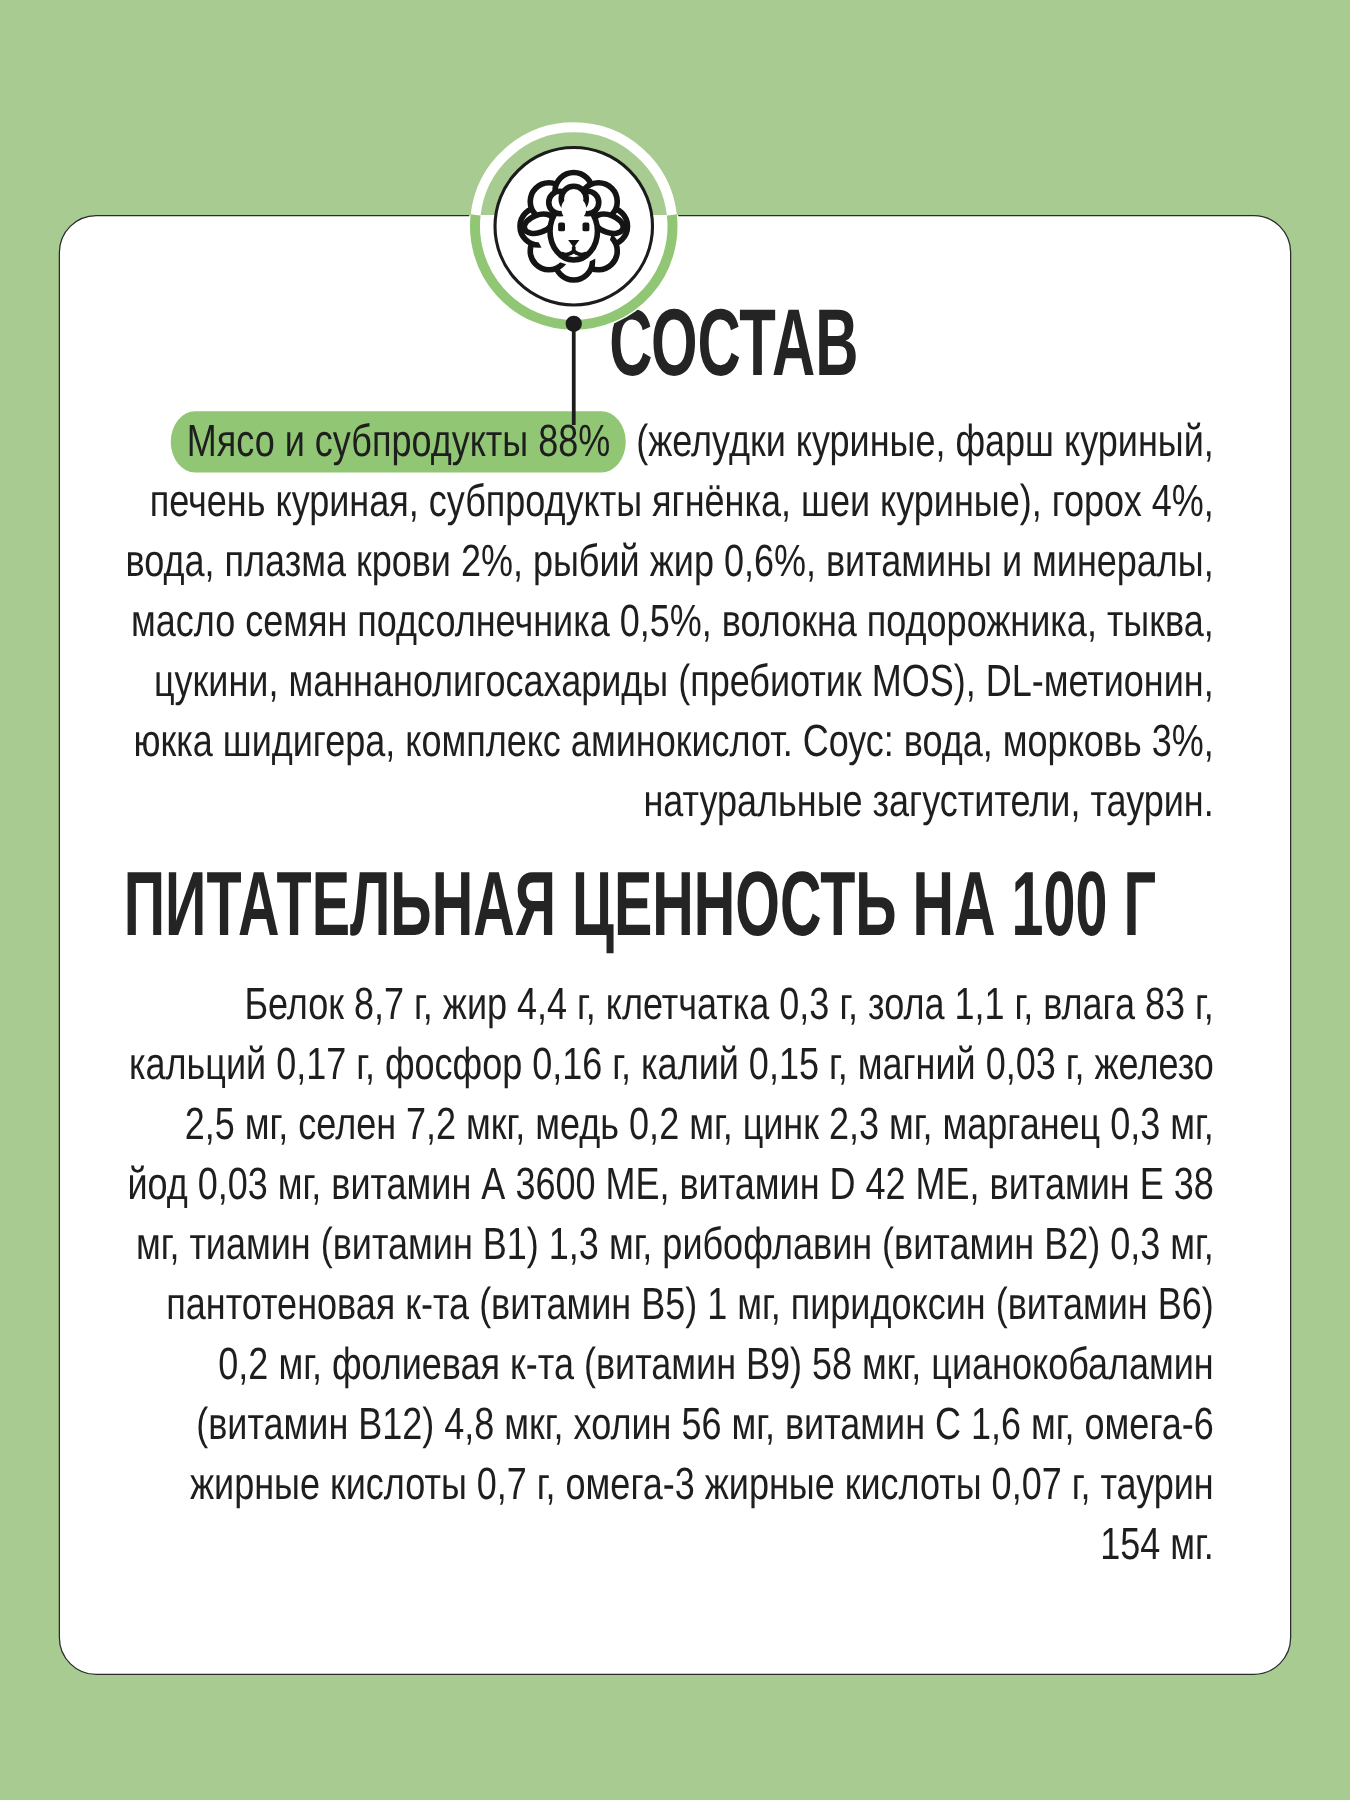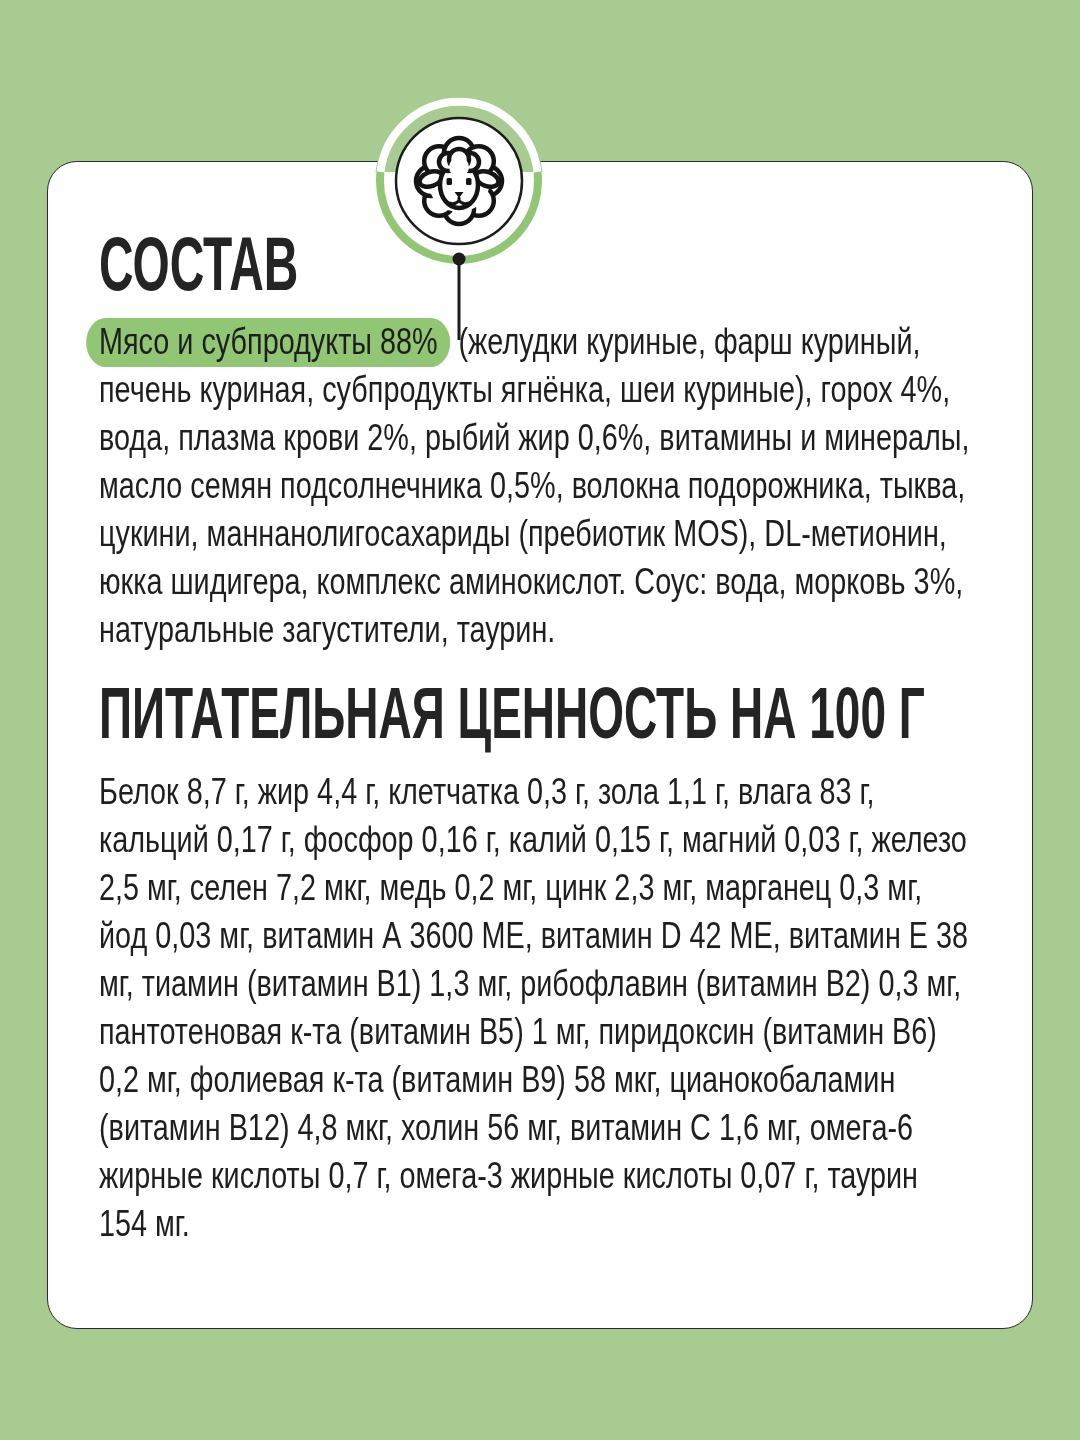--- a/index.html
+++ b/index.html
@@ -8,27 +8,28 @@
     overflow: hidden;
     font-family: "Liberation Sans", sans-serif;
   }
   .page {
     position: relative;
     width: 1080px; height: 1440px;
     background: #a7cb90;
   }
   .card {
     position: absolute;
-    left: 47px; top: 161px;
+    left: 47px; top: 172px;
     width: 986px; height: 1168px;
     box-sizing: border-box;
     background: #ffffff;
     border: 1.5px solid #2b2b2b;
     border-radius: 30px;
     padding: 64px 0 0 51px;
+    text-align: right;
   }
   .heading {
     margin: 0;
     color: #242424;
     font-weight: bold;
     line-height: 1;
     transform: scaleX(0.63);
     transform-origin: left top;
     white-space: nowrap;
     letter-spacing: 0;

